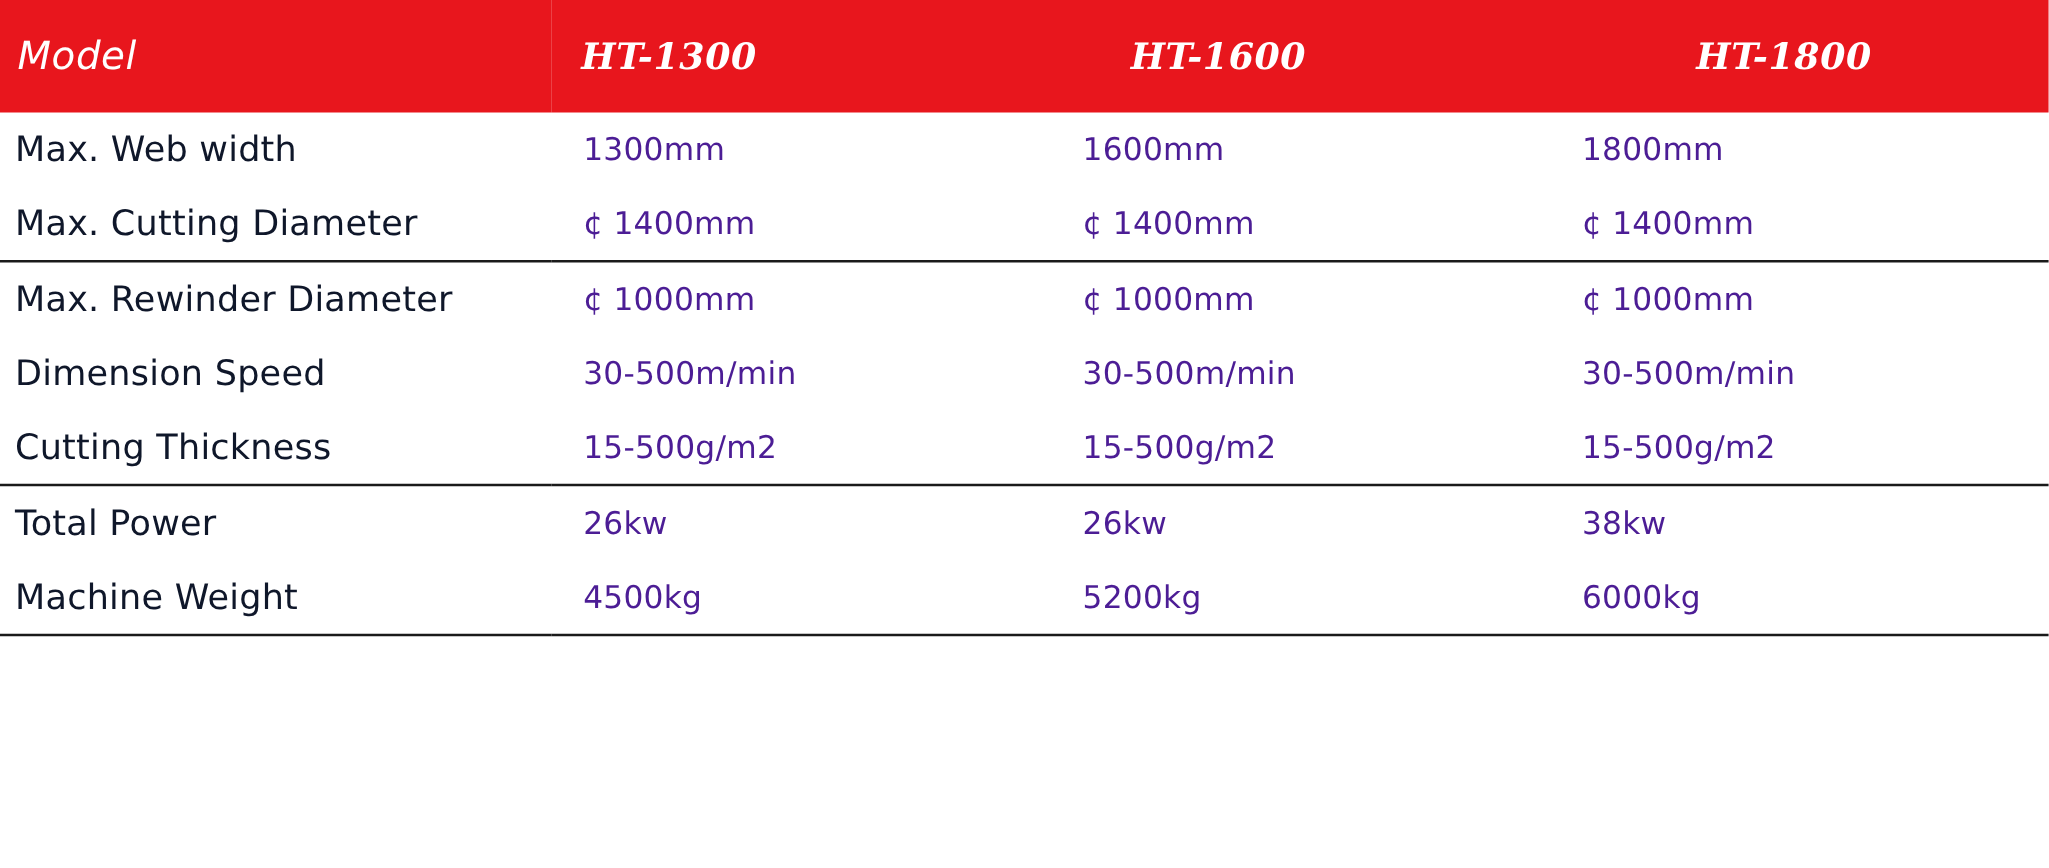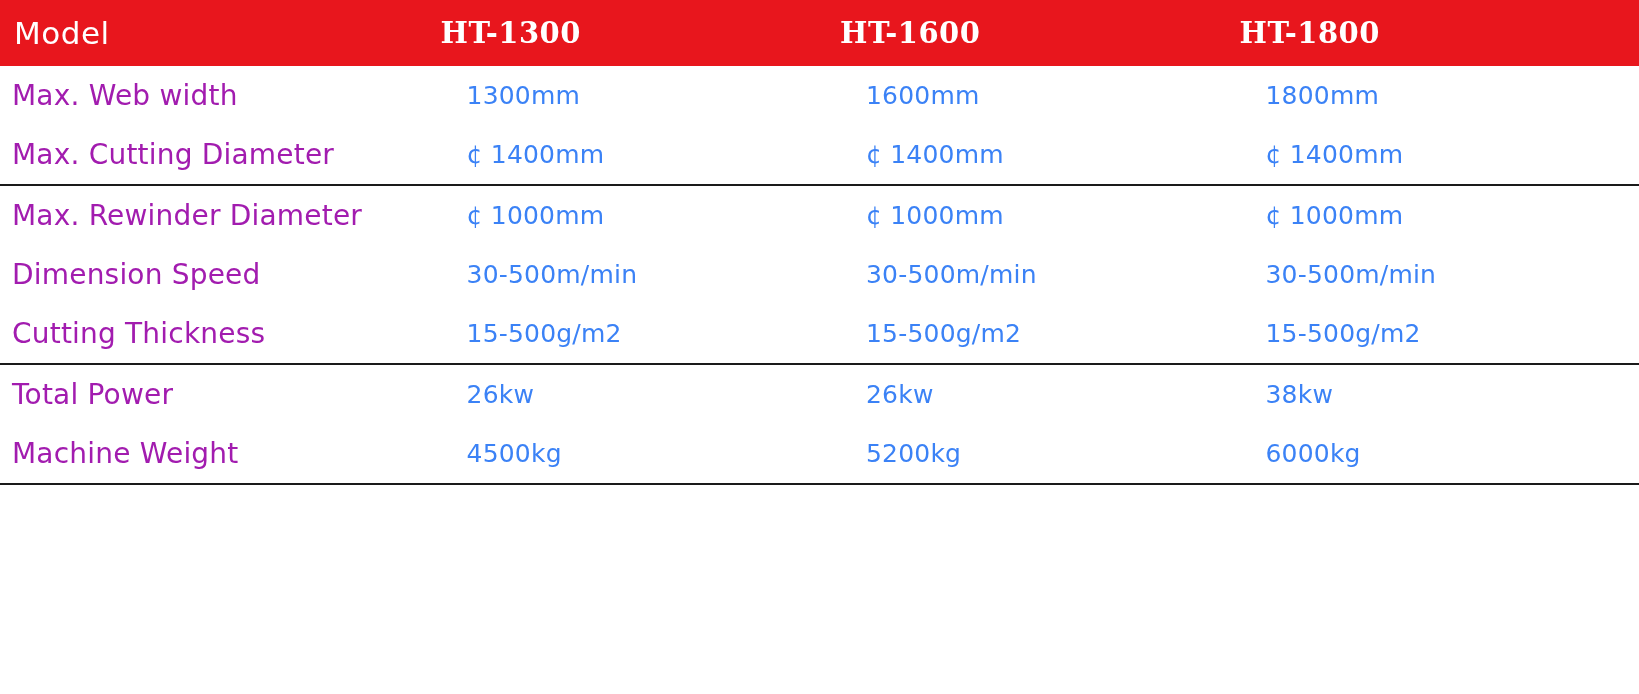--- a/index.html
+++ b/index.html
@@ -23,58 +23,59 @@
   .spec-table col.c-val   { width: 399px; }
 
   
   thead tr {
     background: #e8161d;
   }
   thead th {
     color: #ffffff;
     font-weight: normal;
     text-align: left;
-    height: 66px;
+    height: 90px;
     vertical-align: middle;
     padding: 0;
+    font-style: italic;
   }
   th.model-head {
     font-family: "DejaVu Sans", sans-serif;
     font-size: 31px;
     padding-left: 14px;
     letter-spacing: 0.5px;
   }
   th.model-col {
     font-family: "DejaVu Serif", serif;
     font-size: 29px;
     font-weight: bold;
-    text-align: left;
+    text-align: center;
     letter-spacing: 0.5px;
   }
   th.model-col.c1 { padding-right: 210px; }
   th.model-col.c2 { padding-right: 130px; }
   th.model-col.c3 { padding-right: 24px; }
 
   
   tbody td {
     padding: 0;
     vertical-align: middle;
     height: 59px;
     border: 0;
   }
   td.label {
     font-size: 28px;
     padding-left: 12px;
     letter-spacing: 0.2px;
-    color: #a21caf;
+    color: #0f172a;
   }
   td.value {
     font-size: 25px;
     padding-left: 26px;
-    color: #3b82f6;
+    color: #4c1d95;
     letter-spacing: 0.2px;
   }
 
   
   tr.group-end td {
     border-bottom: 2px solid #1a1a1a;
   }
   tr.first-row td {
     border-top: 0;
   }

